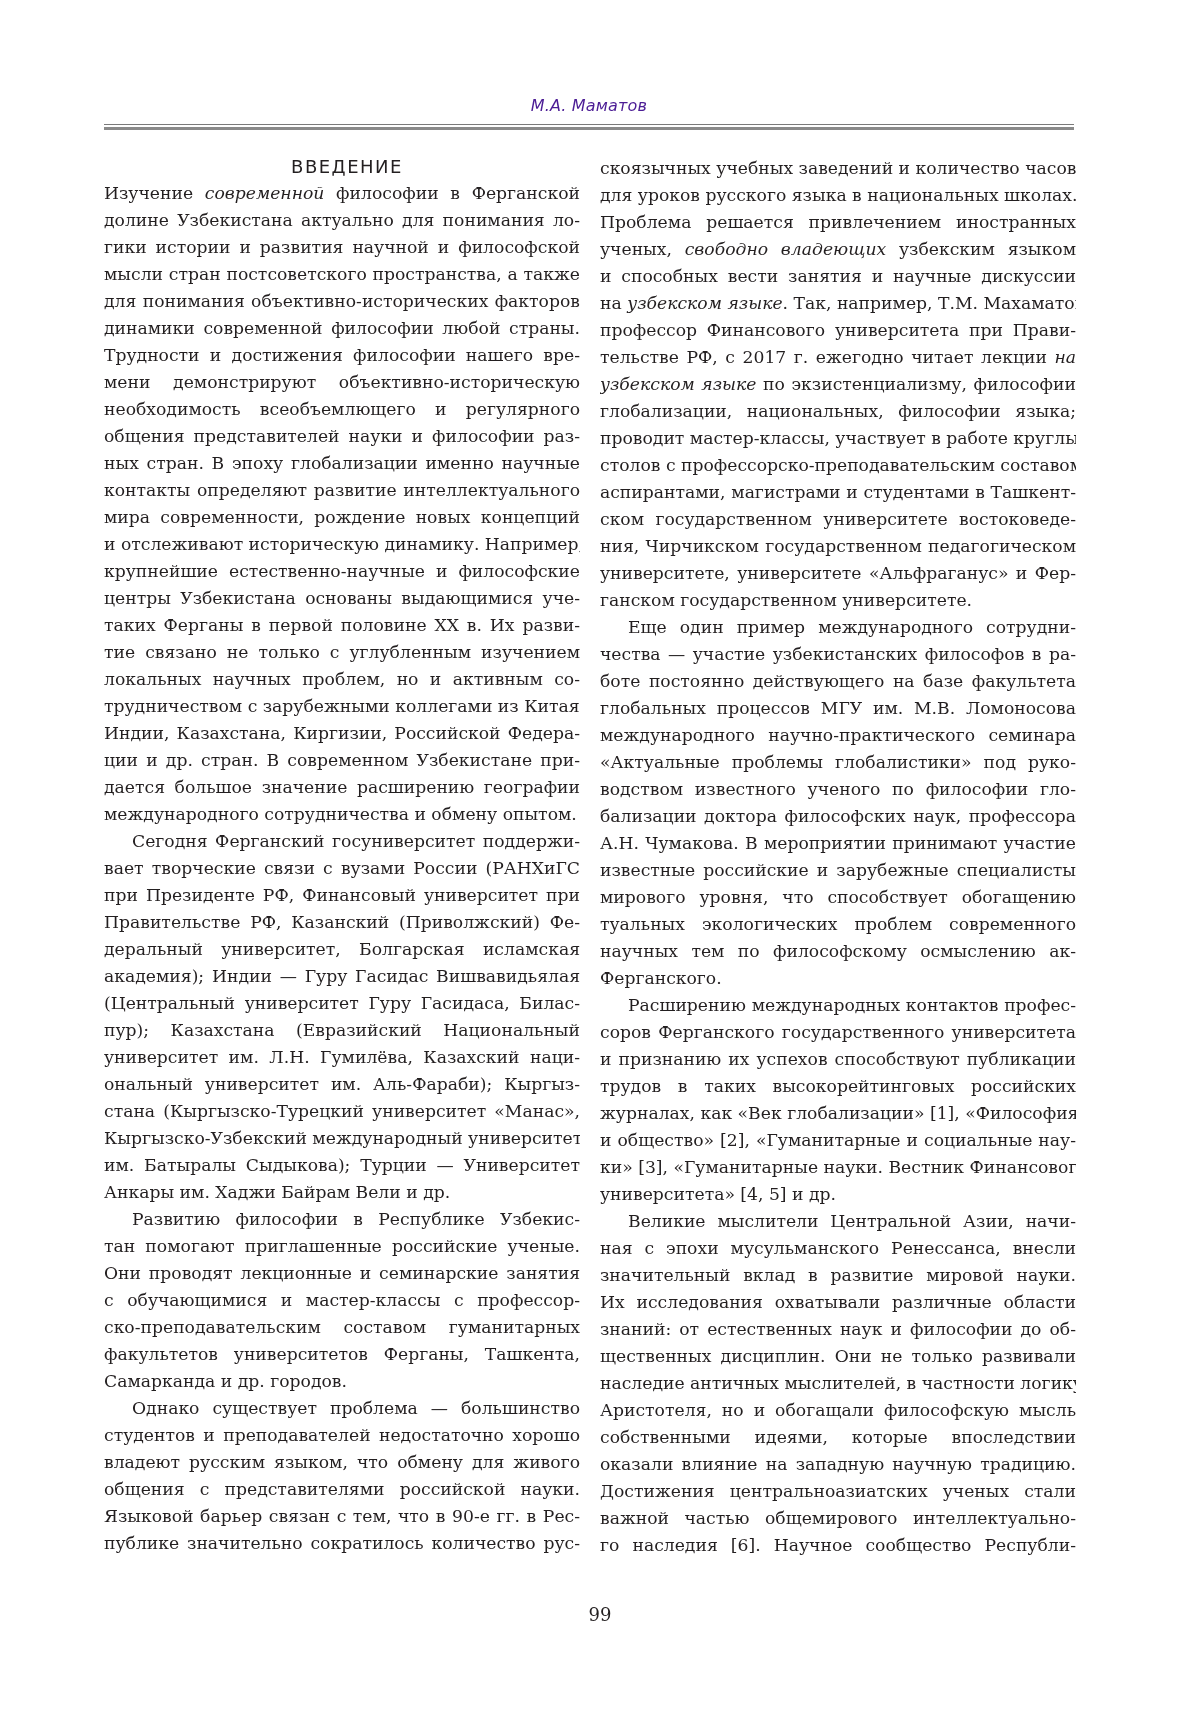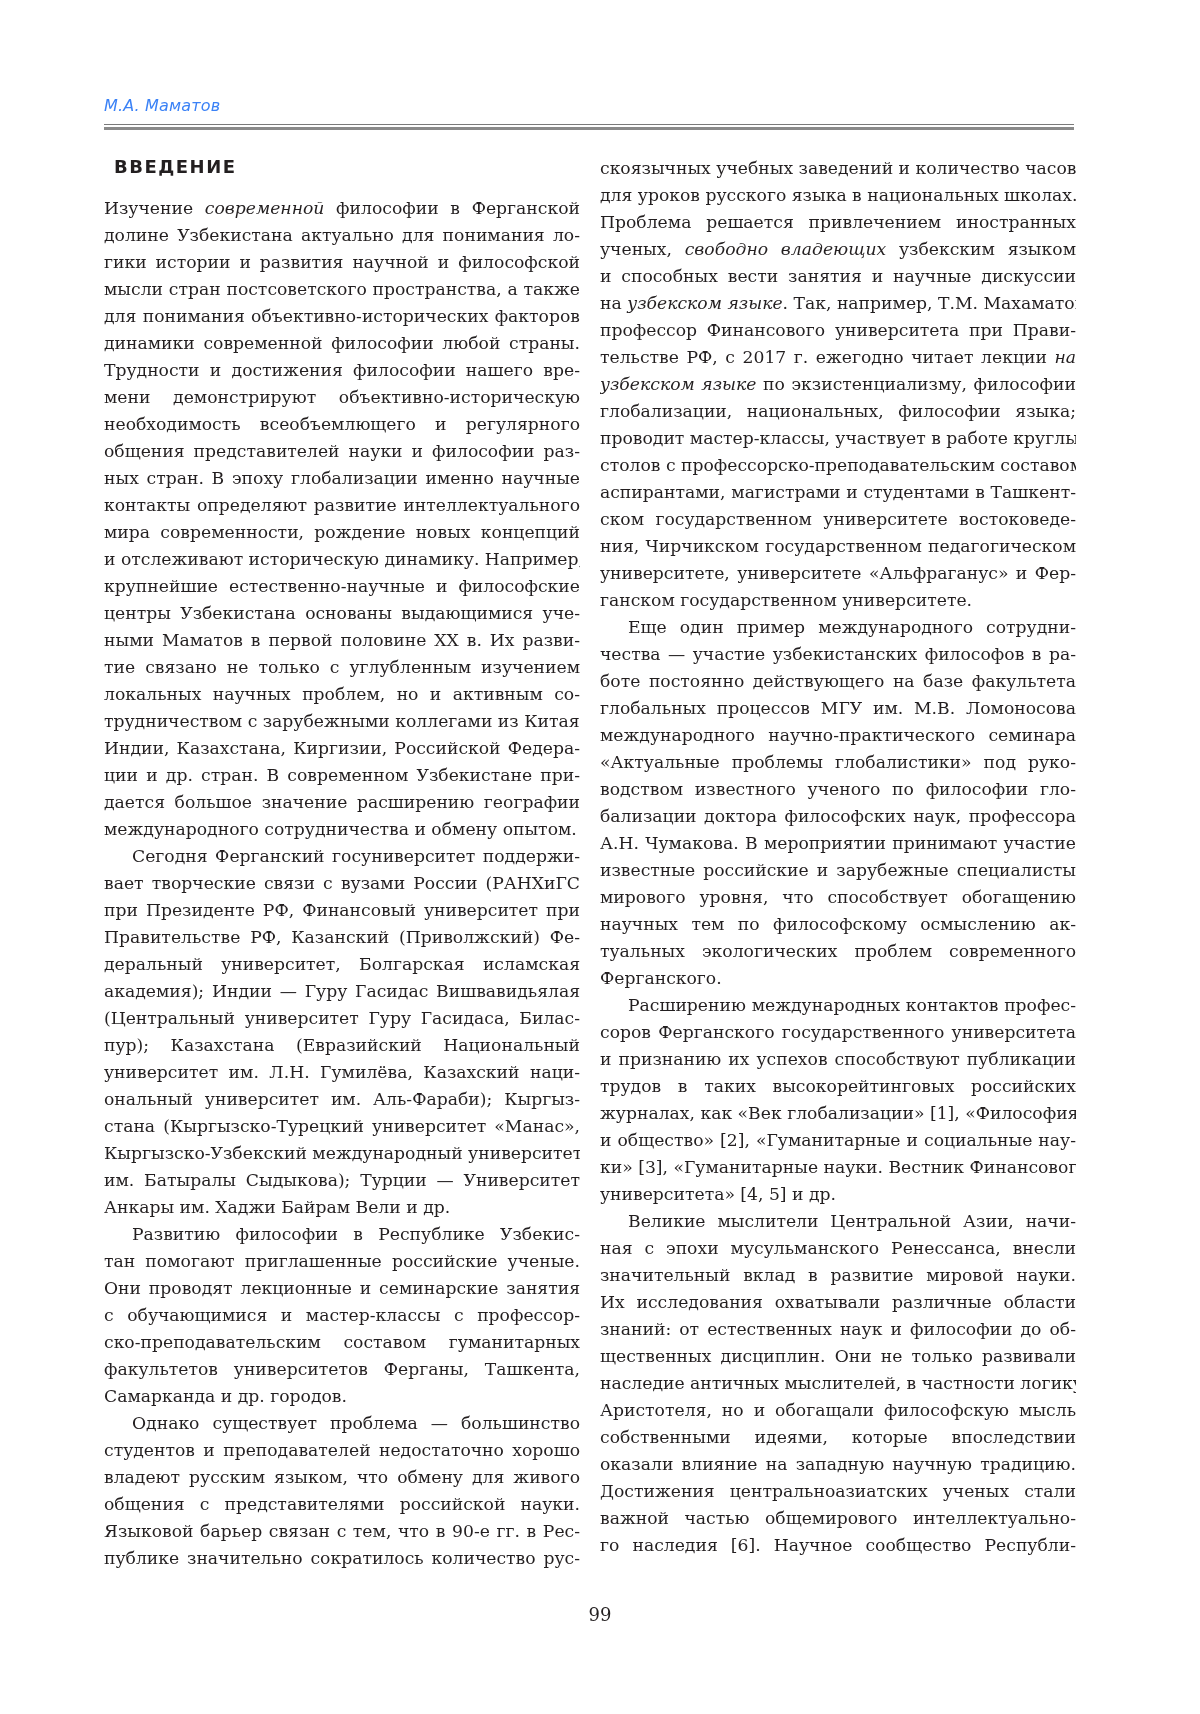--- a/index.html
+++ b/index.html
@@ -1,35 +1,35 @@
 <!DOCTYPE html>
 <html><head>
 <meta charset="utf-8">
 <style>
   html, body { margin: 0; padding: 0; background: #ffffff; }
   body { width: 1200px; height: 1714px; position: relative; overflow: hidden; color: #231f20; }
   .running-head {
     position: absolute; left: 104px; width: 970px; top: 96px;
-    text-align: left; font-family: "DejaVu Sans", sans-serif; font-style: italic;
-    font-size: 16px; color: #3b82f6; letter-spacing: 0.2px;
+    text-align: center; font-family: "DejaVu Sans", sans-serif; font-style: italic;
+    font-size: 16px; color: #4c1d95; letter-spacing: 0.2px;
   }
   .rule { position: absolute; left: 104px; width: 970px; top: 124px; }
   .rule .thin { height: 1px; background: #7a7a7a; }
   .rule .gap { height: 2px; }
   .rule .thick { height: 3px; background: #8a8a8a; }
   .col {
     position: absolute; top: 155px; width: 476px;
     font-family: "DejaVu Serif", serif; font-size: 17.2px; line-height: 27px;
     text-align: justify; hyphens: manual; color: #231f20;
   }
   .col.left { left: 104px; }
   .col.right { left: 600px; width: 476px; top: 155px; }
   .section-title {
-    font-family: "DejaVu Sans", sans-serif; font-weight: bold; font-size: 18px;
-    text-align: left; letter-spacing: 1.5px; line-height: 24px; margin: 0 0 16px 0;
+    font-family: "DejaVu Sans", sans-serif; font-weight: normal; font-size: 18px;
+    text-align: center; letter-spacing: 1.5px; line-height: 24px; margin: 0 0 1px 0;
     padding-left: 10px;
   }
   .line { display: block; white-space: nowrap; text-align: justify; text-align-last: justify; height: 27px; overflow: hidden; }
   .line.last { text-align-last: left; }
   .line.indent { padding-left: 28px; }
   .page-number {
     position: absolute; top: 1604px; left: 0; width: 1200px; text-align: center;
     font-family: "DejaVu Serif", serif; font-size: 18px; color: #231f20;
   }
   i { font-style: italic; }
@@ -56,21 +56,21 @@
       <span class="line">Трудности и достижения философии нашего вре-</span>
       <span class="line">мени демонстрируют объективно-историческую</span>
       <span class="line">необходимость всеобъемлющего и регулярного</span>
       <span class="line">общения представителей науки и философии раз-</span>
       <span class="line">ных стран. В эпоху глобализации именно научные</span>
       <span class="line">контакты определяют развитие интеллектуального</span>
       <span class="line">мира современности, рождение новых концепций</span>
       <span class="line">и отслеживают историческую динамику. Например,</span>
       <span class="line">крупнейшие естественно-научные и философские</span>
       <span class="line">центры Узбекистана основаны выдающимися уче-</span>
-      <span class="line">ными Маматов в первой половине XX в. Их разви-</span>
+      <span class="line">таких Ферганы в первой половине XX в. Их разви-</span>
       <span class="line">тие связано не только с углубленным изучением</span>
       <span class="line">локальных научных проблем, но и активным со-</span>
       <span class="line">трудничеством с зарубежными коллегами из Китая,</span>
       <span class="line">Индии, Казахстана, Киргизии, Российской Федера-</span>
       <span class="line">ции и др. стран. В современном Узбекистане при-</span>
       <span class="line">дается большое значение расширению географии</span>
       <span class="line last">международного сотрудничества и обмену опытом.</span>
       <span class="line indent">Сегодня Ферганский госуниверситет поддержи-</span>
       <span class="line">вает творческие связи с вузами России (РАНХиГС</span>
       <span class="line">при Президенте РФ, Финансовый университет при</span>
@@ -124,22 +124,22 @@
       <span class="line">чества — участие узбекистанских философов в ра-</span>
       <span class="line">боте постоянно действующего на базе факультета</span>
       <span class="line">глобальных процессов МГУ им. М.В. Ломоносова</span>
       <span class="line">международного научно-практического семинара</span>
       <span class="line">«Актуальные проблемы глобалистики» под руко-</span>
       <span class="line">водством известного ученого по философии гло-</span>
       <span class="line">бализации доктора философских наук, профессора</span>
       <span class="line">А.Н. Чумакова. В мероприятии принимают участие</span>
       <span class="line">известные российские и зарубежные специалисты</span>
       <span class="line">мирового уровня, что способствует обогащению</span>
+      <span class="line">туальных экологических проблем современного</span>
       <span class="line">научных тем по философскому осмыслению ак-</span>
-      <span class="line">туальных экологических проблем современного</span>
       <span class="line last">Ферганского.</span>
       <span class="line indent">Расширению международных контактов профес-</span>
       <span class="line">соров Ферганского государственного университета</span>
       <span class="line">и признанию их успехов способствуют публикации</span>
       <span class="line">трудов в таких высокорейтинговых российских</span>
       <span class="line">журналах, как «Век глобализации» [1], «Философия</span>
       <span class="line">и общество» [2], «Гуманитарные и социальные нау-</span>
       <span class="line">ки» [3], «Гуманитарные науки. Вестник Финансового</span>
       <span class="line last">университета» [4, 5] и др.</span>
       <span class="line indent">Великие мыслители Центральной Азии, начи-</span>

